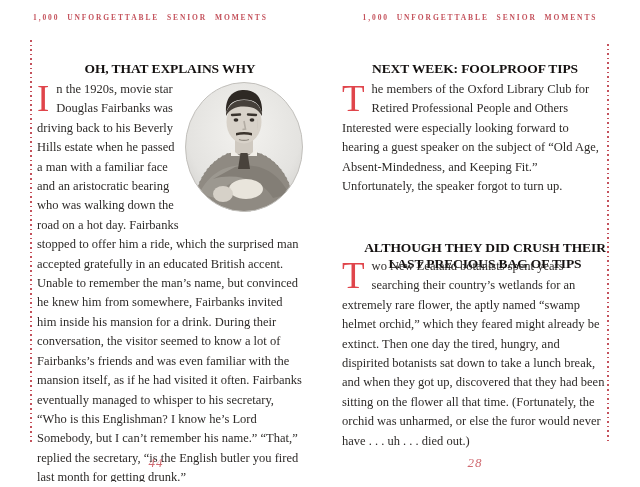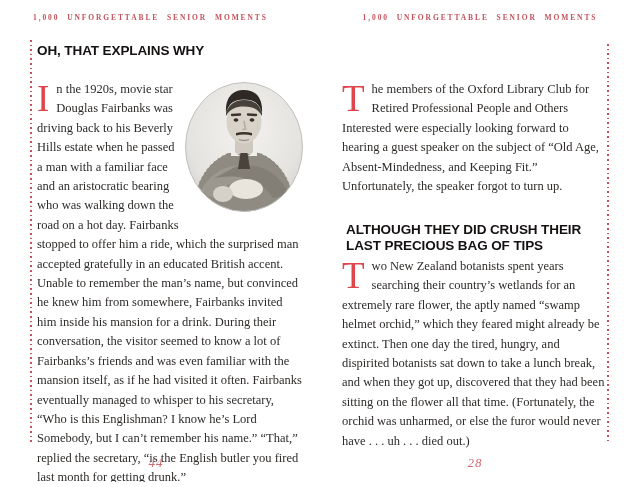--- a/index.html
+++ b/index.html
@@ -22,28 +22,29 @@
 
   .dotted-rule{
     position:absolute;width:2px;
     background:repeating-linear-gradient(to bottom,
       var(--accent-red,#c4525c) 0 1.6px, transparent 1.6px 4.6px);
   }
   .page.left .dotted-rule{left:30px;top:40px;height:405px;}
   .page.right .dotted-rule{left:287px;top:44px;height:400px;}
 
   .headline{
-    position:absolute;width:266px;text-align:left;
-    font-family:Liberation Sans, sans-serif;font-weight:bold;
+    position:absolute;width:266px;text-align:center;
+    font-family:Liberation Serif, serif;font-weight:bold;
     font-size:13.5px;line-height:15.5px;letter-spacing:-0.1px;
     color:var(--headline-ink,#141110);
+    margin-top:18px;
   }
   .page.left .headline{left:37px;top:43px;}
   .page.right .headline.first{left:22px;top:43px;}
-  .page.right .headline.second{left:26px;top:222px;}
+  .page.right .headline.second{left:32px;top:222px;}
 
   .story{
     position:absolute;width:266px;
     font-size:12.5px;line-height:19.4px;
     color:var(--body-ink,#2e2b29);
     text-align:left;
   }
   .page.left .story{left:37px;top:80px;}
   .page.right .story.first{left:22px;top:80px;}
   .page.right .story.second{left:22px;top:257px;}
@@ -124,20 +125,21 @@
     </div>
 
     <div class="folio">44</div>
   </section>
 
   <section class="page right">
     <div class="running-head">1,000 UNFORGETTABLE SENIOR MOMENTS</div>
     <div class="dotted-rule"></div>
 
     <div class="headline first">
+      <div>NEXT WEEK: FOOLPROOF TIPS</div>
     </div>
 
     <div class="story first">
       <span class="dropcap">T</span><span>he members of the Oxford Library Club for Retired Professional People and Others Interested were especially looking forward to hearing a guest speaker on the subject of “Old Age, Absent-Mindedness, and Keeping Fit.” Unfortunately, the speaker forgot to turn up.</span>
     </div>
 
     <div class="headline second">
       <div>ALTHOUGH THEY DID CRUSH THEIR</div>
       <div>LAST PRECIOUS BAG OF TIPS</div>
     </div>

